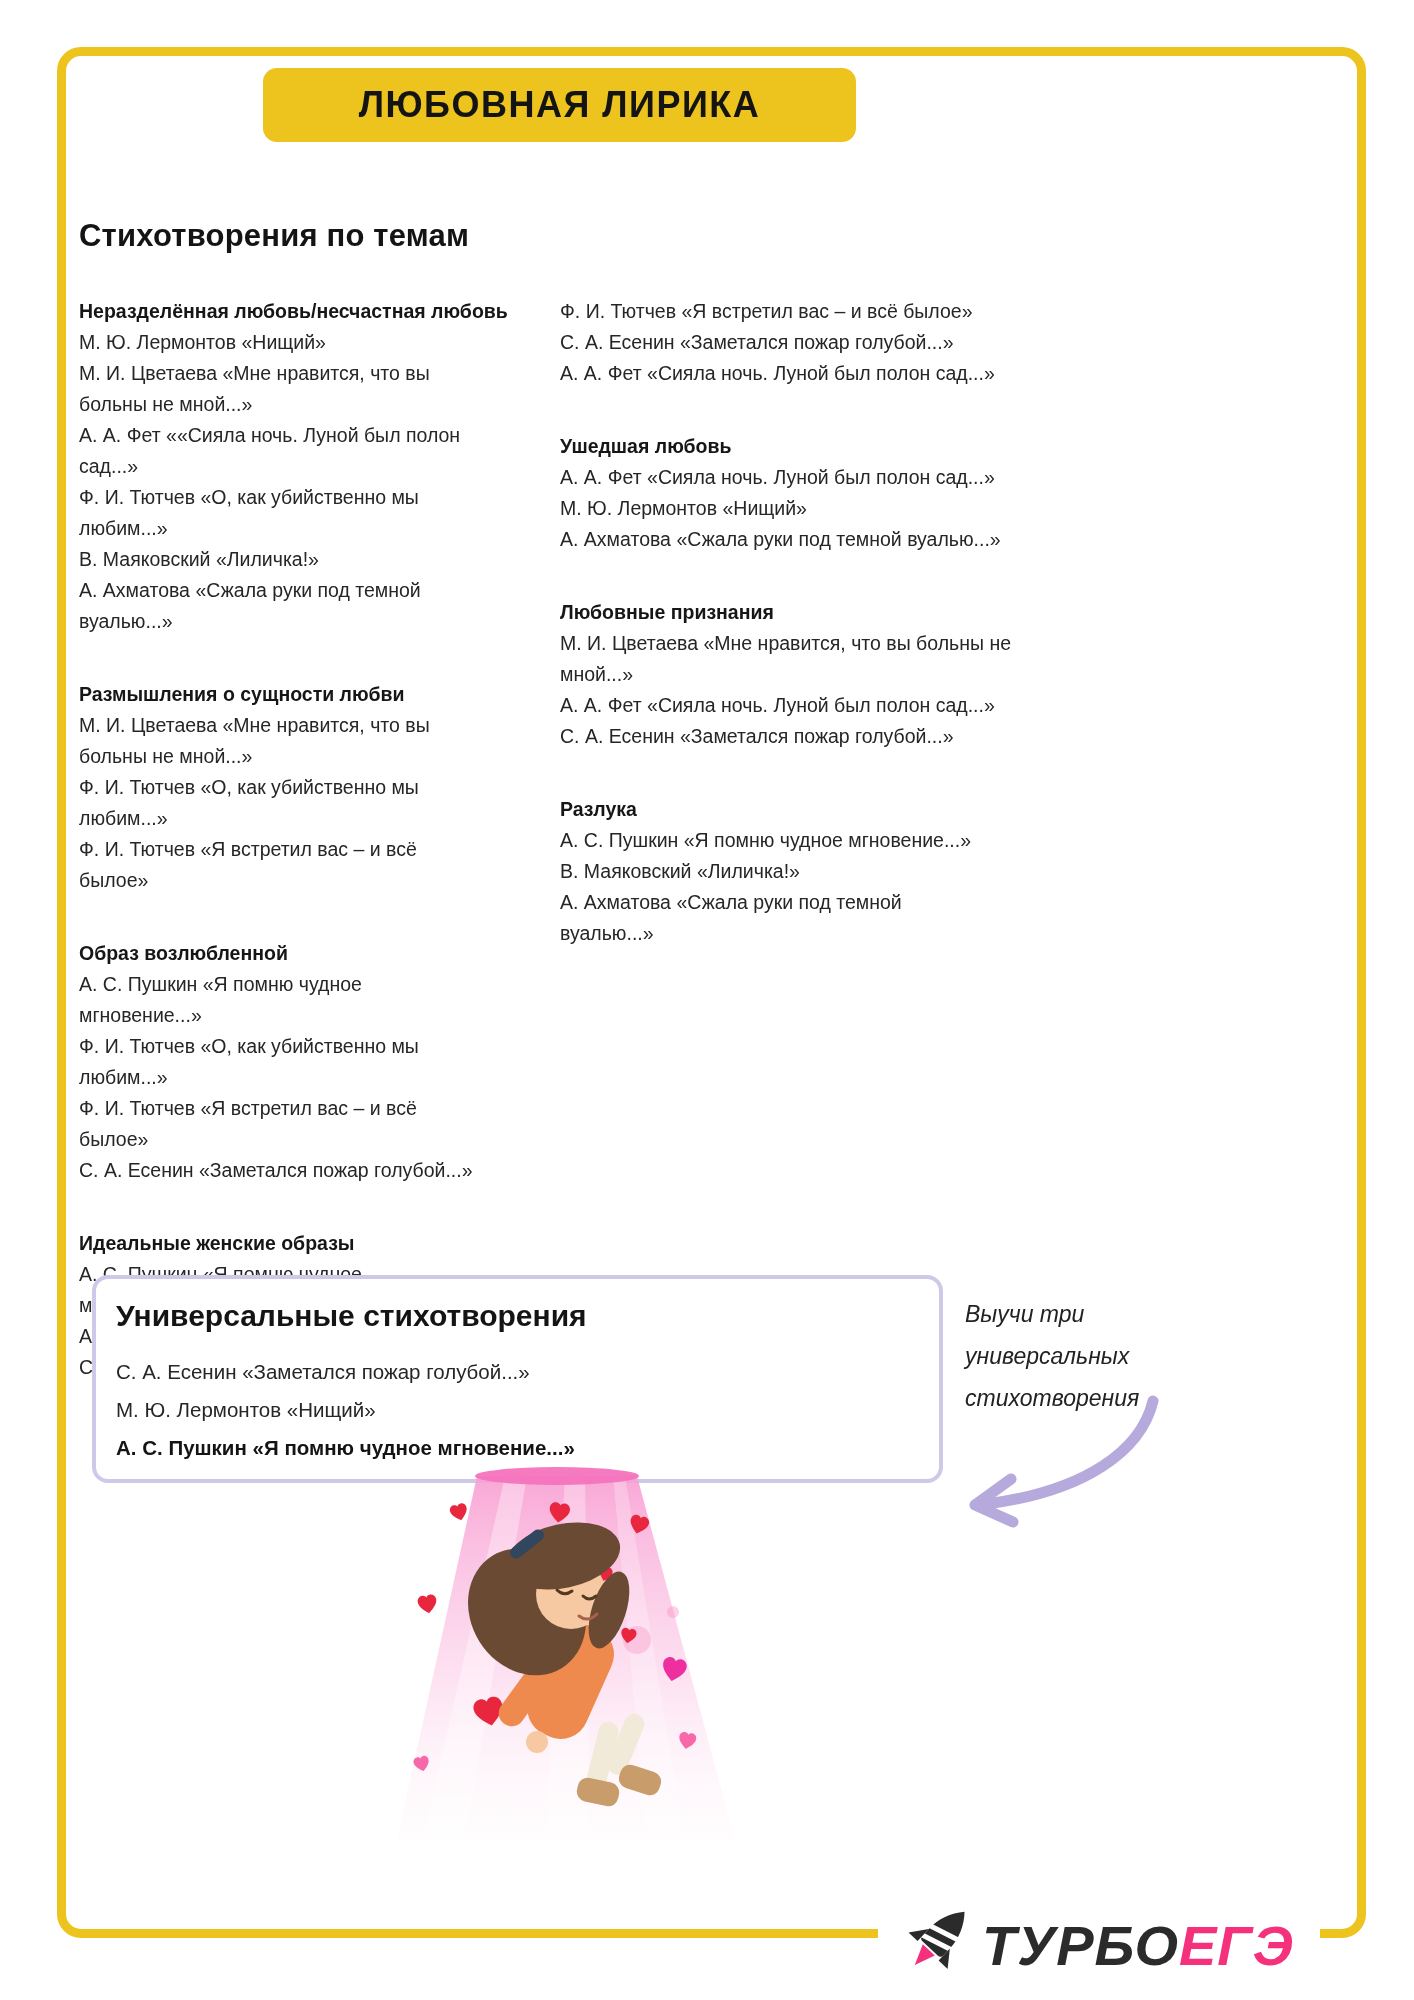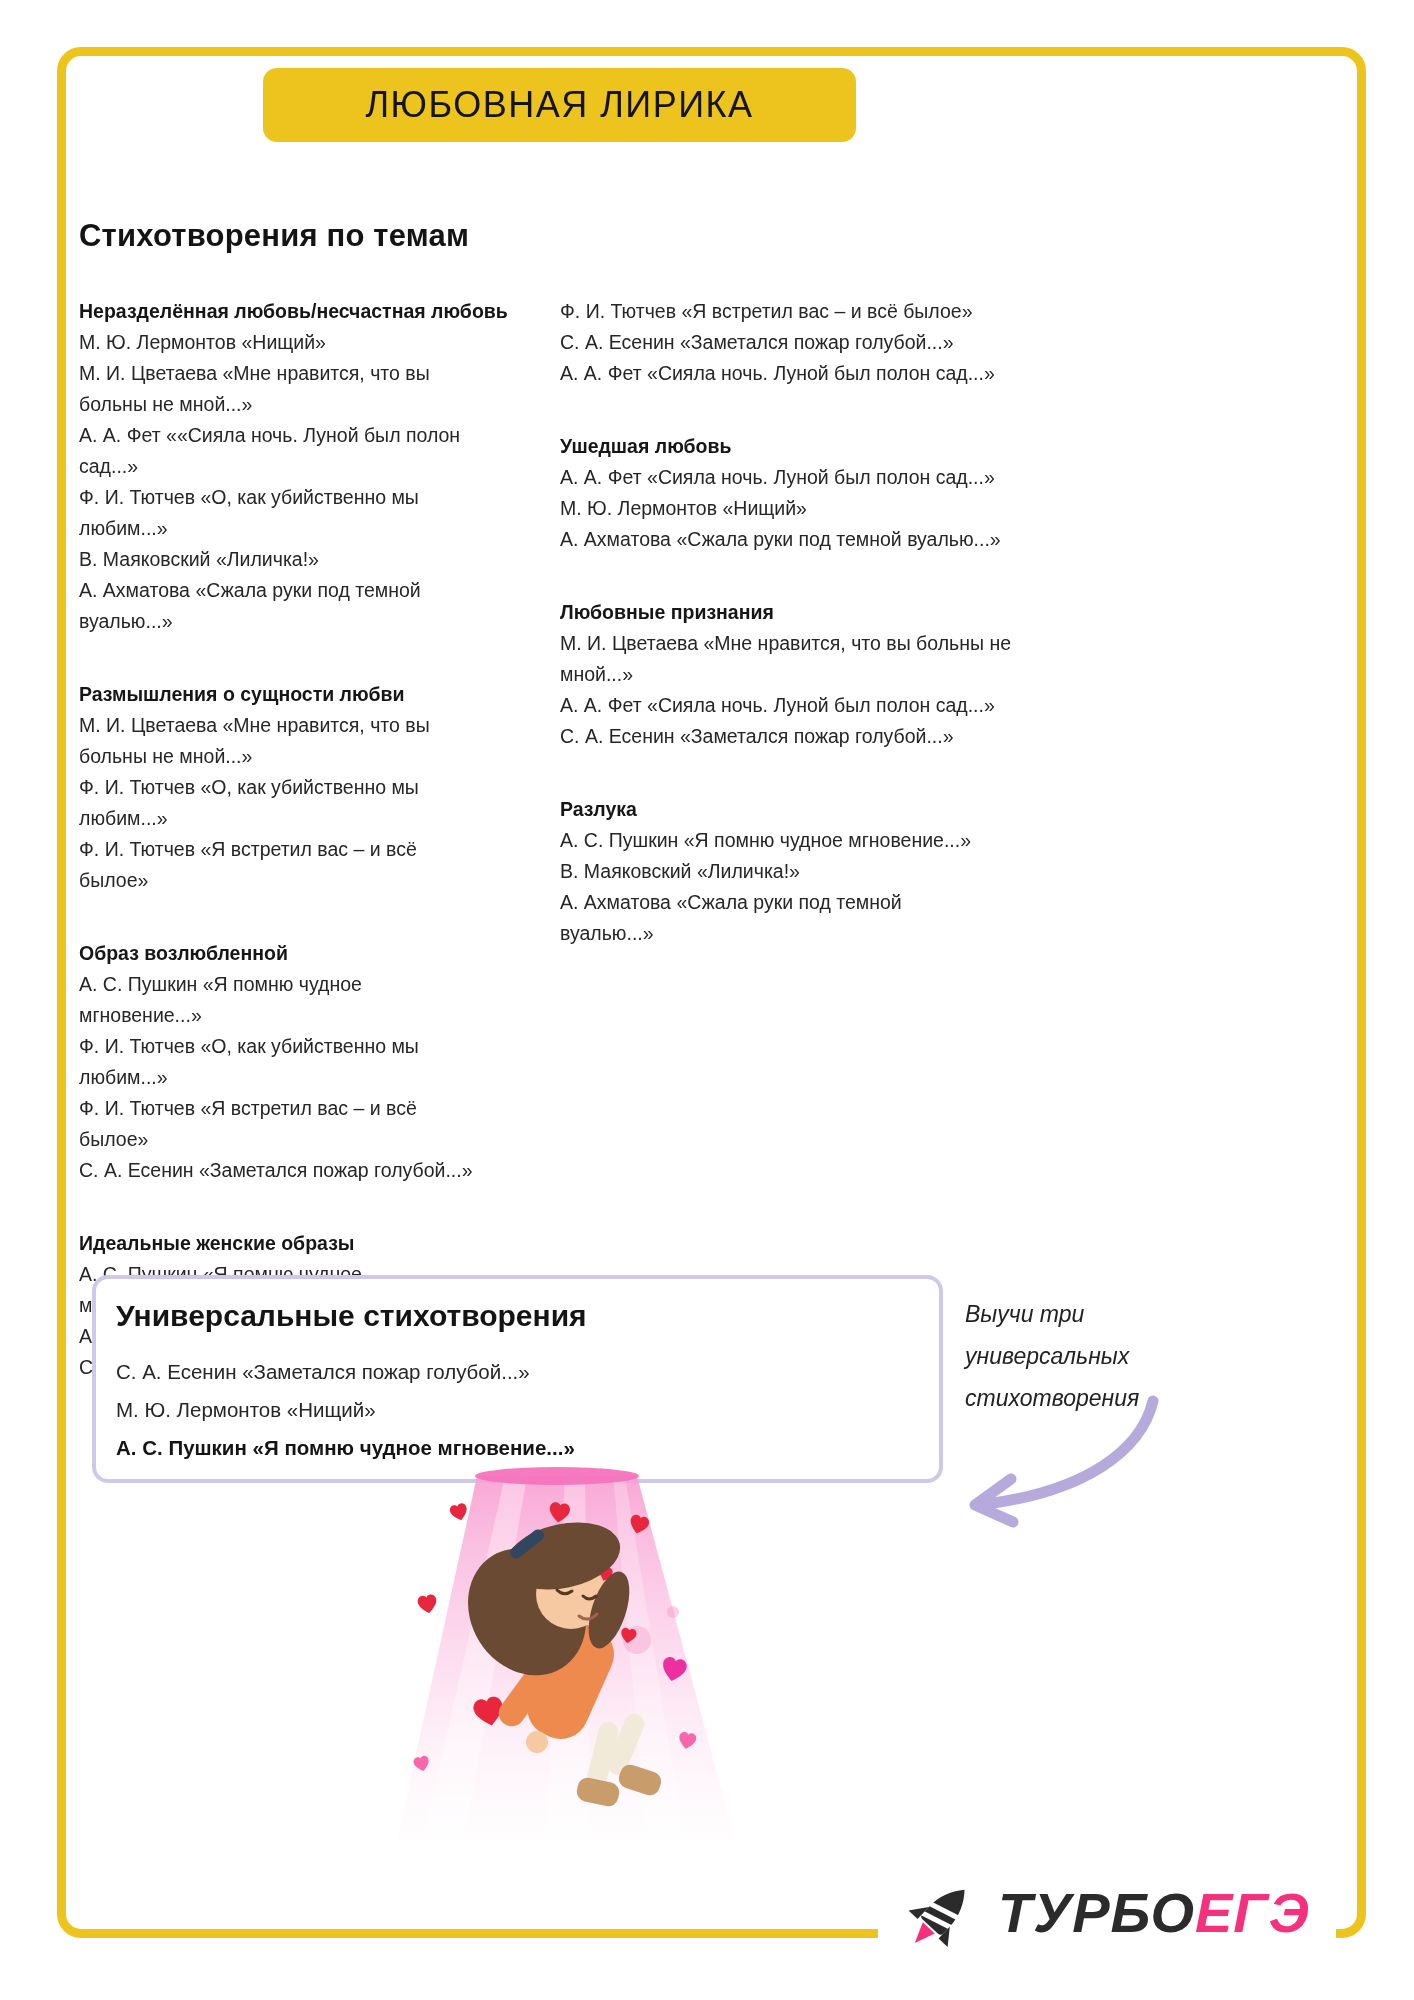--- a/index.html
+++ b/index.html
@@ -17,21 +17,21 @@
     border:9px solid #ecc41d;border-radius:24px;box-sizing:border-box;
   }
 
   
   .banner{
     position:absolute;left:263px;top:68px;width:593px;height:74px;
     background:#ecc41d;border-radius:14px;
     display:flex;align-items:center;justify-content:center;
   }
   .banner span{
-    font-size:36px;font-weight:400;letter-spacing:1.5px;color:#141414;
+    font-size:36px;font-weight:700;letter-spacing:1.5px;color:#141414;
   }
 
   .main-heading{
     position:absolute;left:79px;top:218px;margin:0;
     font-size:31px;font-weight:700;color:#141414;letter-spacing:.2px;
   }
 
   .col{position:absolute;top:288px;}
   .col-left{left:79px;width:455px;}
   .col-right{left:560px;width:505px;}
@@ -63,21 +63,21 @@
     font-style:italic;font-size:23px;line-height:42px;color:#222222;
   }
 
   .arrow-svg{position:absolute;left:953px;top:1393px;}
 
   .illustration-svg{position:absolute;left:385px;top:1462px;}
 
   
   .logo{
     position:absolute;left:878px;top:1880px;height:98px;
-    background:#ffffff;display:flex;align-items:flex-start;gap:22px;
+    background:#ffffff;display:flex;align-items:flex-end;gap:6px;
     padding:0 26px;
   }
   .logo-text{
     font-style:italic;font-weight:800;font-size:56px;letter-spacing:1px;
     white-space:nowrap;
   }
   .logo-black{color:#2b2b2b;}
   .logo-pink{color:#f5307d;}
 </style>
 </head>

